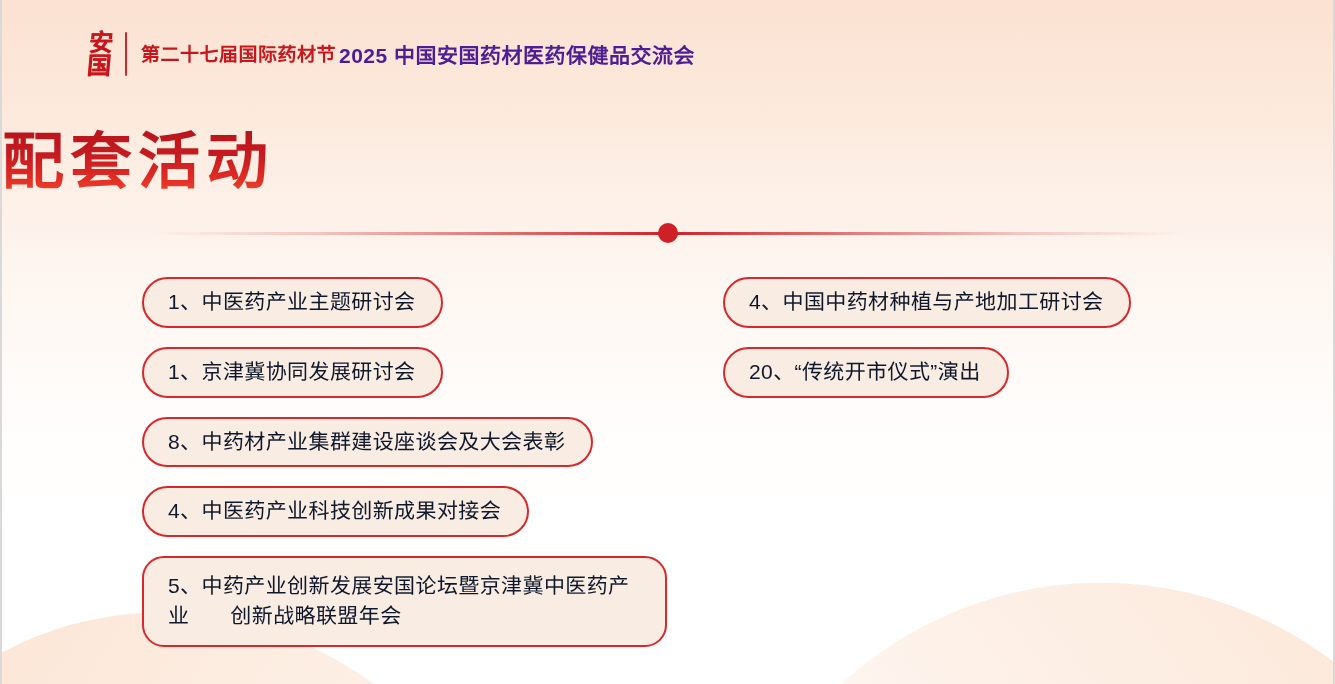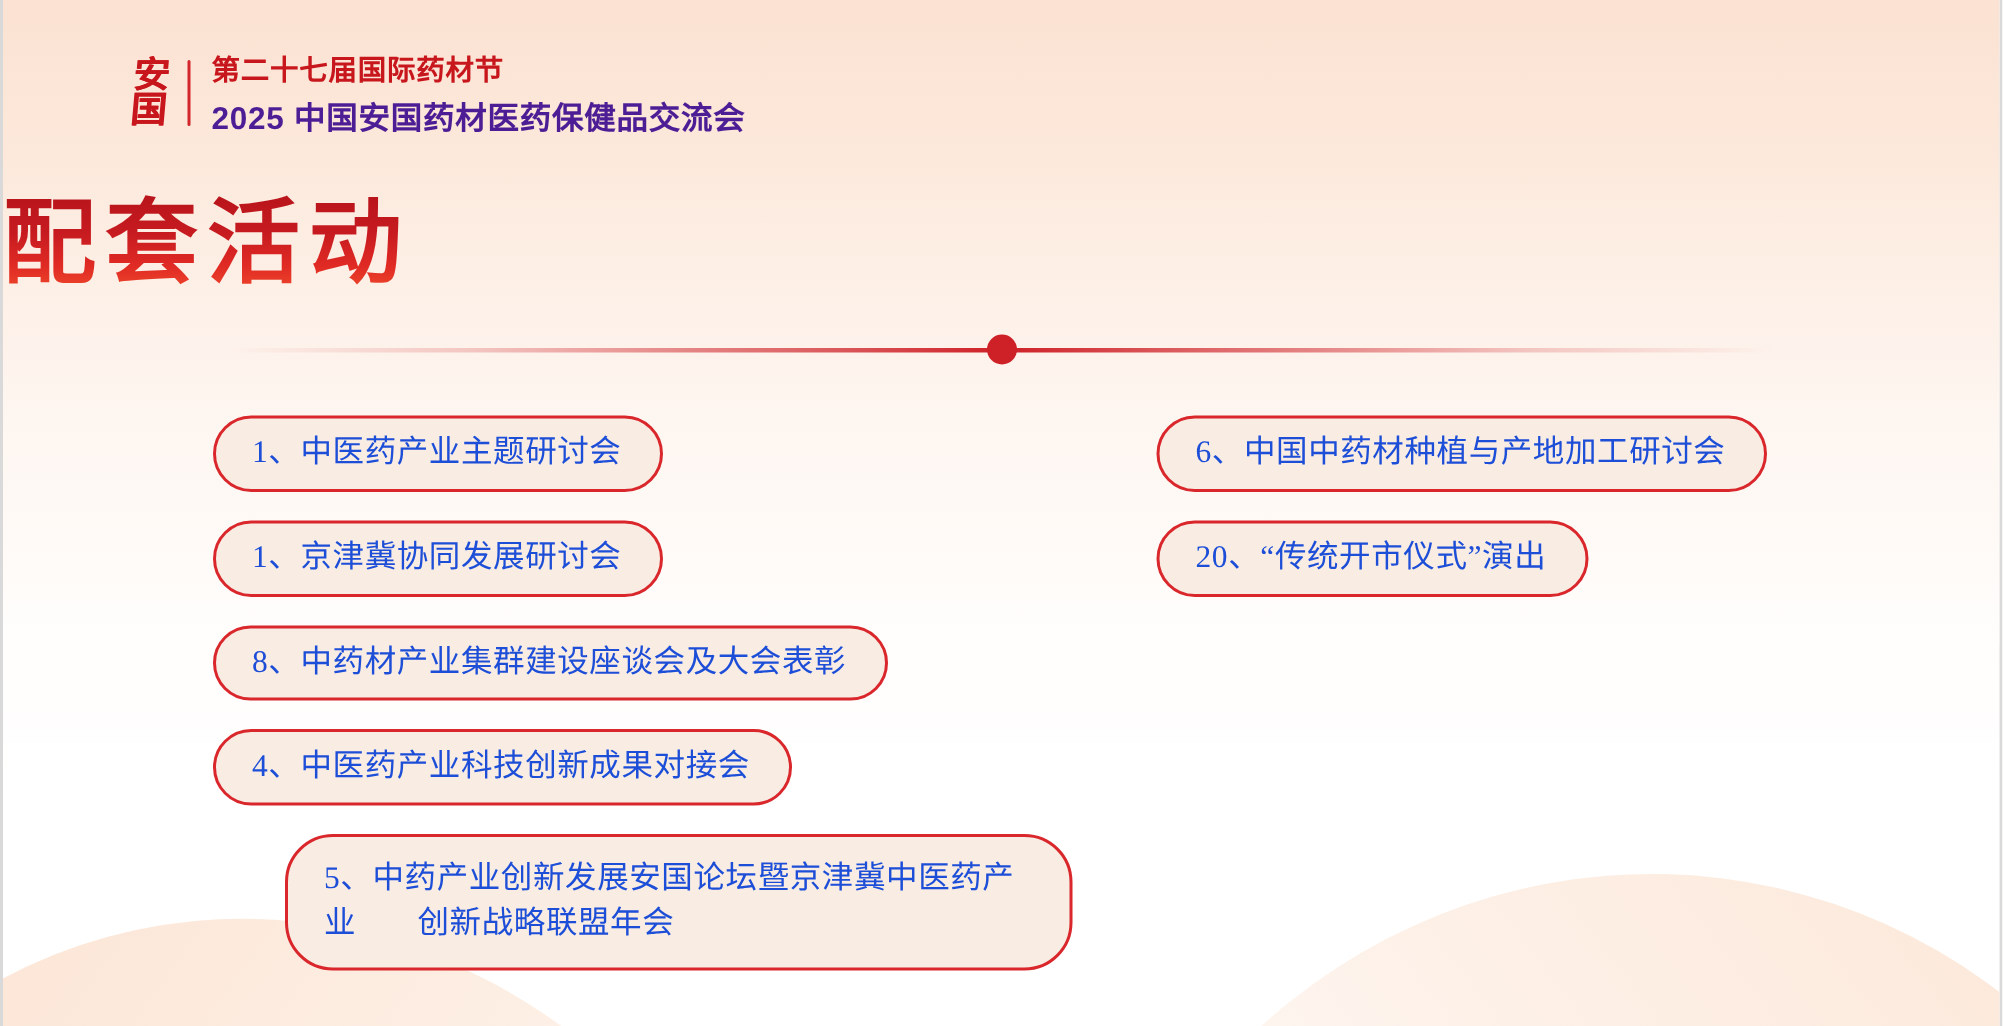--- a/index.html
+++ b/index.html
@@ -94,21 +94,21 @@
   .logo-mark span { display: block; }
   .logo-divider {
     width: 2px;
     height: 44px;
     background: #d3252c;
     margin: 0 3px 0 2px;
     border-radius: 1px;
   }
   .header-text {
     display: flex;
-    flex-direction: column;
+    flex-direction: row;
     justify-content: center;
     gap: 3px;
   }
   .header-line1 {
     color: #c8161d;
     font-size: 19px;
     font-weight: 700;
     letter-spacing: 0.5px;
     white-space: nowrap;
   }
@@ -194,39 +194,37 @@
     gap: 19px;
   }
   .col-right {
     margin-left: 56px;
     gap: 19px;
   }
 
   .pill {
     background: #f8ece3;
     border: 2px solid #d9272c;
-    color: #1d4ed8;
+    color: #0f172a;
     font-size: 21px;
     line-height: 1.42;
     letter-spacing: 0.4px;
     padding: 8px 26px 9px 24px;
     border-radius: 999px;
     align-self: flex-start;
     white-space: nowrap;
     box-sizing: border-box;
-    font-family: Liberation Serif, serif;
   }
   .pill.multiline {
     white-space: pre-line;
-    border-radius: 32px;
+    border-radius: 22px;
     padding: 13px 26px 14px 24px;
     text-indent: 0;
     max-width: 525px;
     white-space: normal;
-    margin-left: 48px;
   }
   .pill.multiline .indent {
     display: inline-block;
     width: 1.95em;
   }
 </style>
 </head>
 <body>
 
 <div class="slide">
@@ -260,18 +258,18 @@
   <div class="columns">
     <div class="col col-left">
       <div class="pill">1、中医药产业主题研讨会</div>
       <div class="pill">1、京津冀协同发展研讨会</div>
       <div class="pill">8、中药材产业集群建设座谈会及大会表彰</div>
       <div class="pill">4、中医药产业科技创新成果对接会</div>
       <div class="pill multiline"><span>5、中药产业创新发展安国论坛暨京津冀中医药产业</span><span class="indent"></span><span>创新战略联盟年会</span></div>
     </div>
 
     <div class="col col-right">
-      <div class="pill">6、中国中药材种植与产地加工研讨会</div>
+      <div class="pill">4、中国中药材种植与产地加工研讨会</div>
       <div class="pill">20、“传统开市仪式”演出</div>
     </div>
   </div>
 
 </div>
 
 </body></html>

